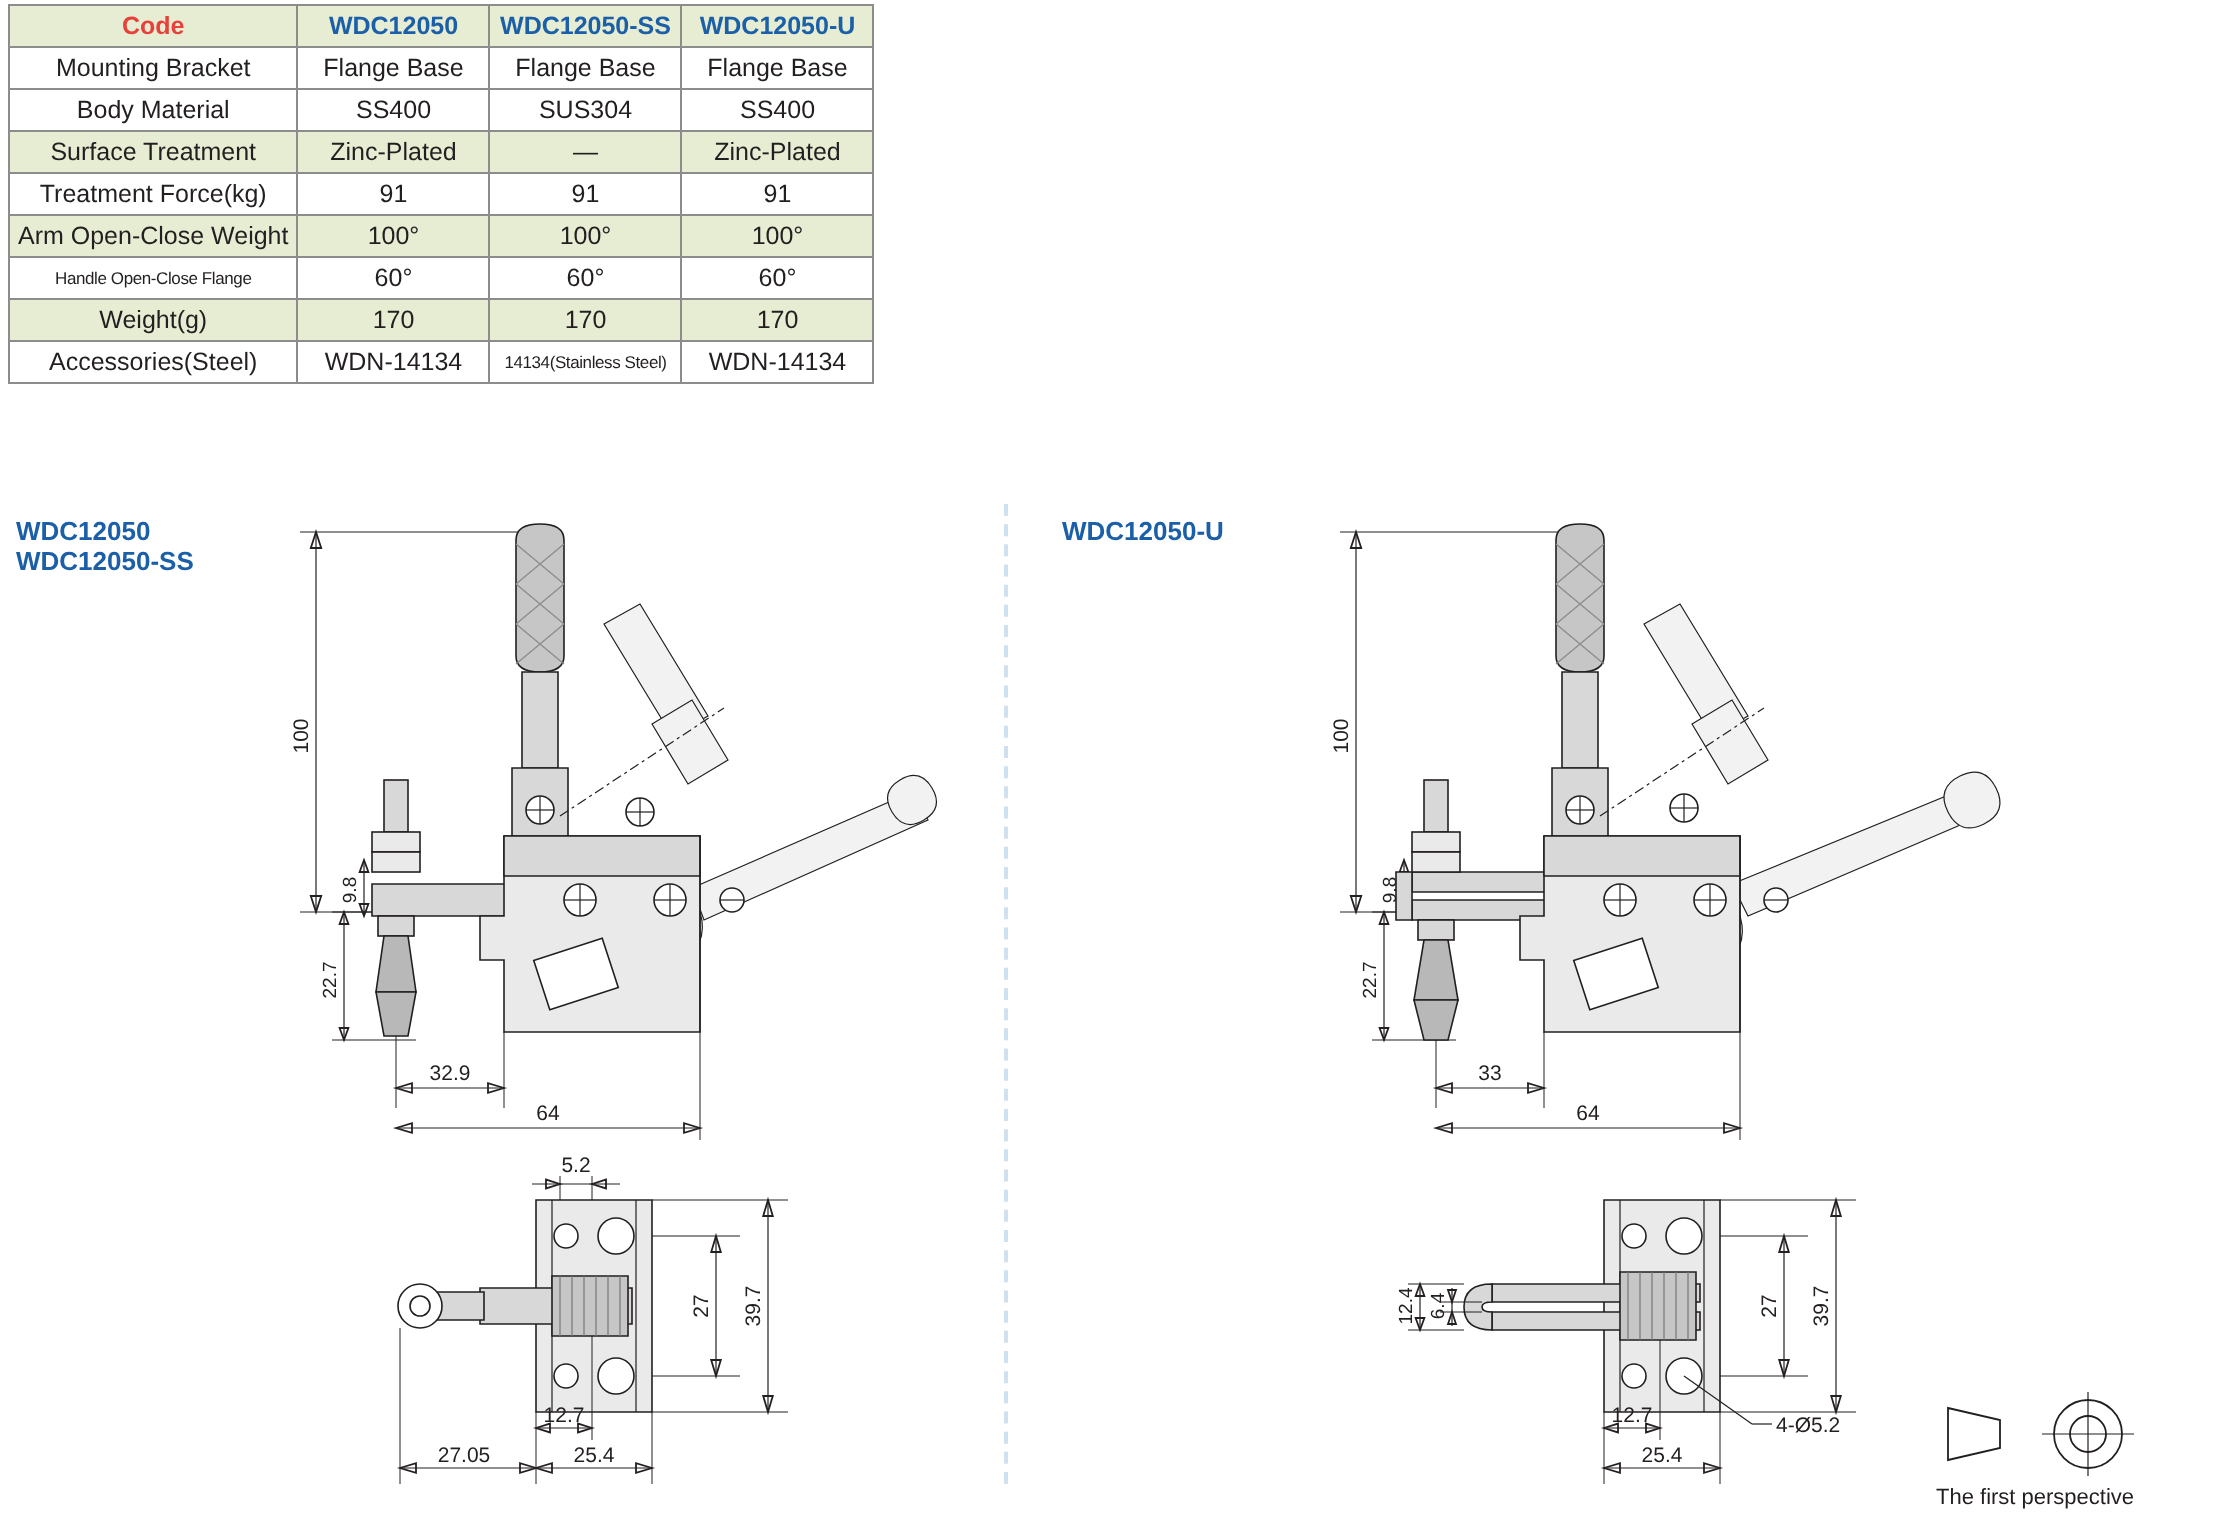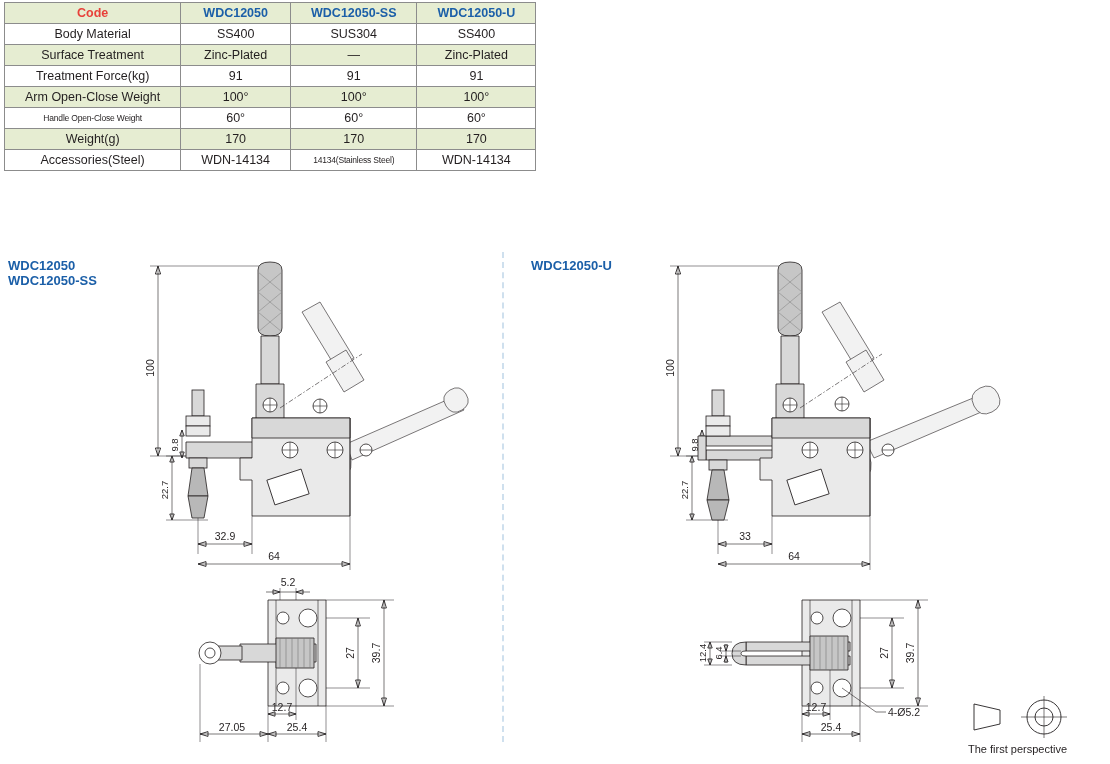--- a/index.html
+++ b/index.html
@@ -16,21 +16,21 @@
   
   .spec-table {
     position: absolute;
     left: 4px; top: 2px;
     border-collapse: collapse;
     font-size: 12.5px;
   }
   .spec-table td {
     border: 1px solid #8c8c8c;
     text-align: center;
-    padding: 2px 20px;
+    padding: 2px 4px;
     height: 21px;
     line-height: 16px;
     white-space: nowrap;
   }
   .spec-table td.rowhead { width: 122px; }
   .spec-table td.col { width: 96px; }
   .spec-table tr.tinted td { background: #e6edd2; }
   .spec-table tr.plain td { background: #ffffff; }
   .spec-table .code-label { color: #e8403a; font-weight: bold; }
   .spec-table .code-val { color: #1b5fa8; font-weight: bold; font-size: 12.5px; }
@@ -87,20 +87,26 @@
 
   <table class="spec-table">
     <tbody id="spec-body">
         <tr class="tinted">
           <td class="rowhead code-label">Code</td>
           <td class="col code-val">WDC12050</td>
           <td class="col code-val">WDC12050-SS</td>
           <td class="col code-val">WDC12050-U</td>
         </tr>
         <tr class="plain">
+          <td class="rowhead">Mounting Bracket</td>
+          <td class="col">Flange Base</td>
+          <td class="col">Flange Base</td>
+          <td class="col">Flange Base</td>
+        </tr>
+        <tr class="plain">
           <td class="rowhead">Body Material</td>
           <td class="col">SS400</td>
           <td class="col">SUS304</td>
           <td class="col">SS400</td>
         </tr>
         <tr class="tinted">
           <td class="rowhead">Surface Treatment</td>
           <td class="col">Zinc-Plated</td>
           <td class="col">—</td>
           <td class="col">Zinc-Plated</td>
@@ -111,21 +117,21 @@
           <td class="col">91</td>
           <td class="col">91</td>
         </tr>
         <tr class="tinted">
           <td class="rowhead">Arm Open-Close Weight</td>
           <td class="col">100°</td>
           <td class="col">100°</td>
           <td class="col">100°</td>
         </tr>
         <tr class="plain">
-          <td class="rowhead xsmall">Handle Open-Close Weight</td>
+          <td class="rowhead xsmall">Handle Open-Close Flange</td>
           <td class="col">60°</td>
           <td class="col">60°</td>
           <td class="col">60°</td>
         </tr>
         <tr class="tinted">
           <td class="rowhead">Weight(g)</td>
           <td class="col">170</td>
           <td class="col">170</td>
           <td class="col">170</td>
         </tr>

